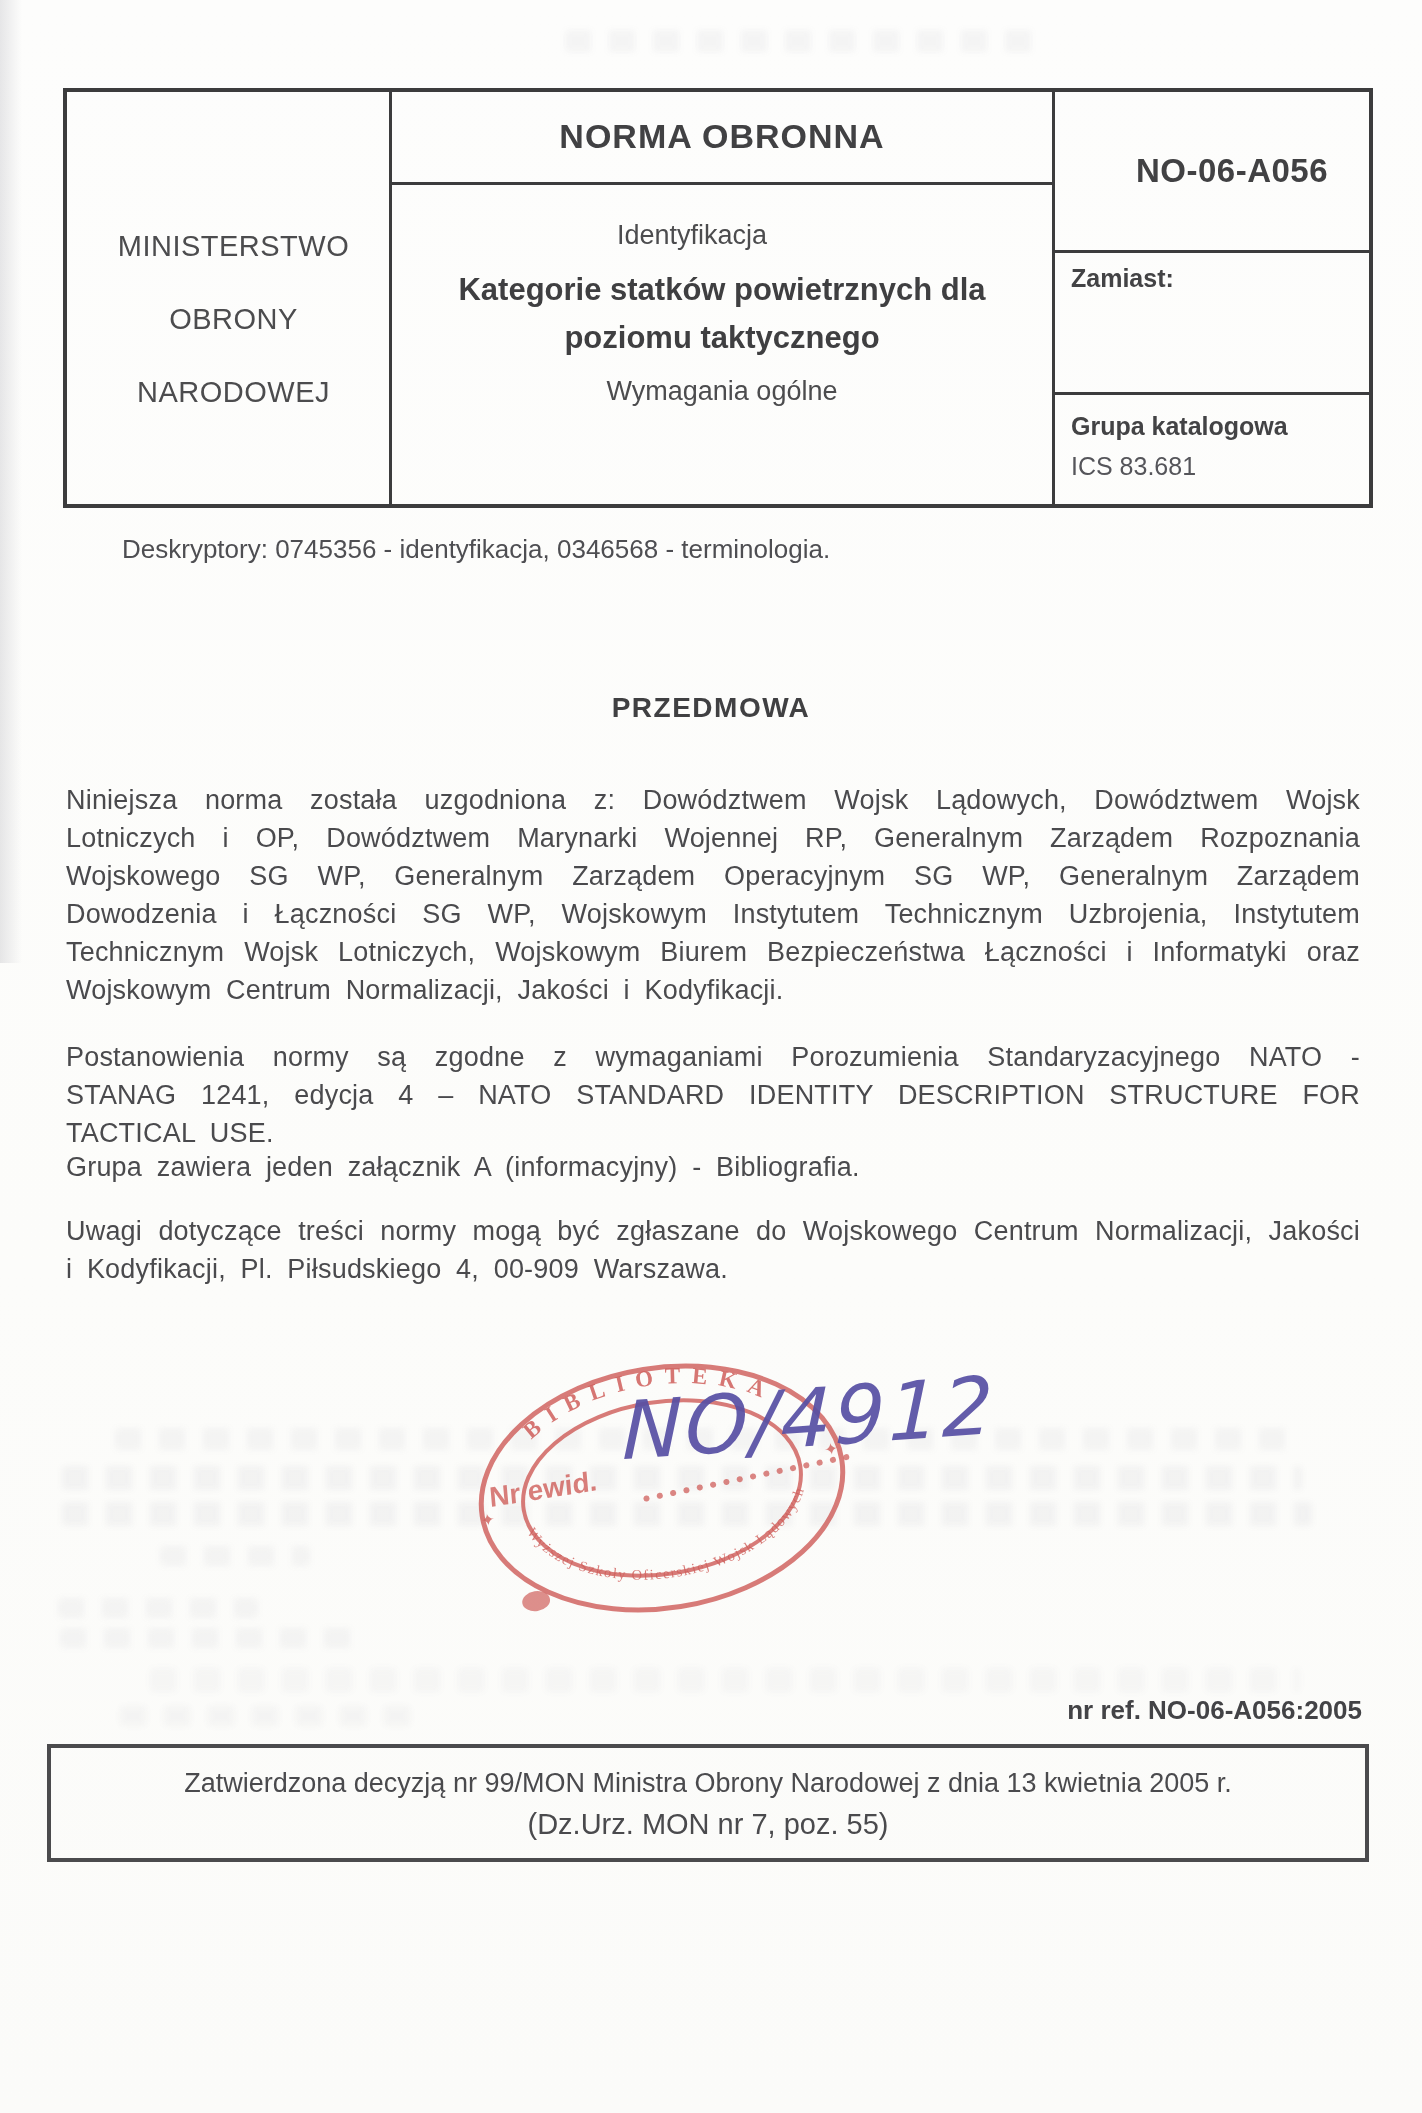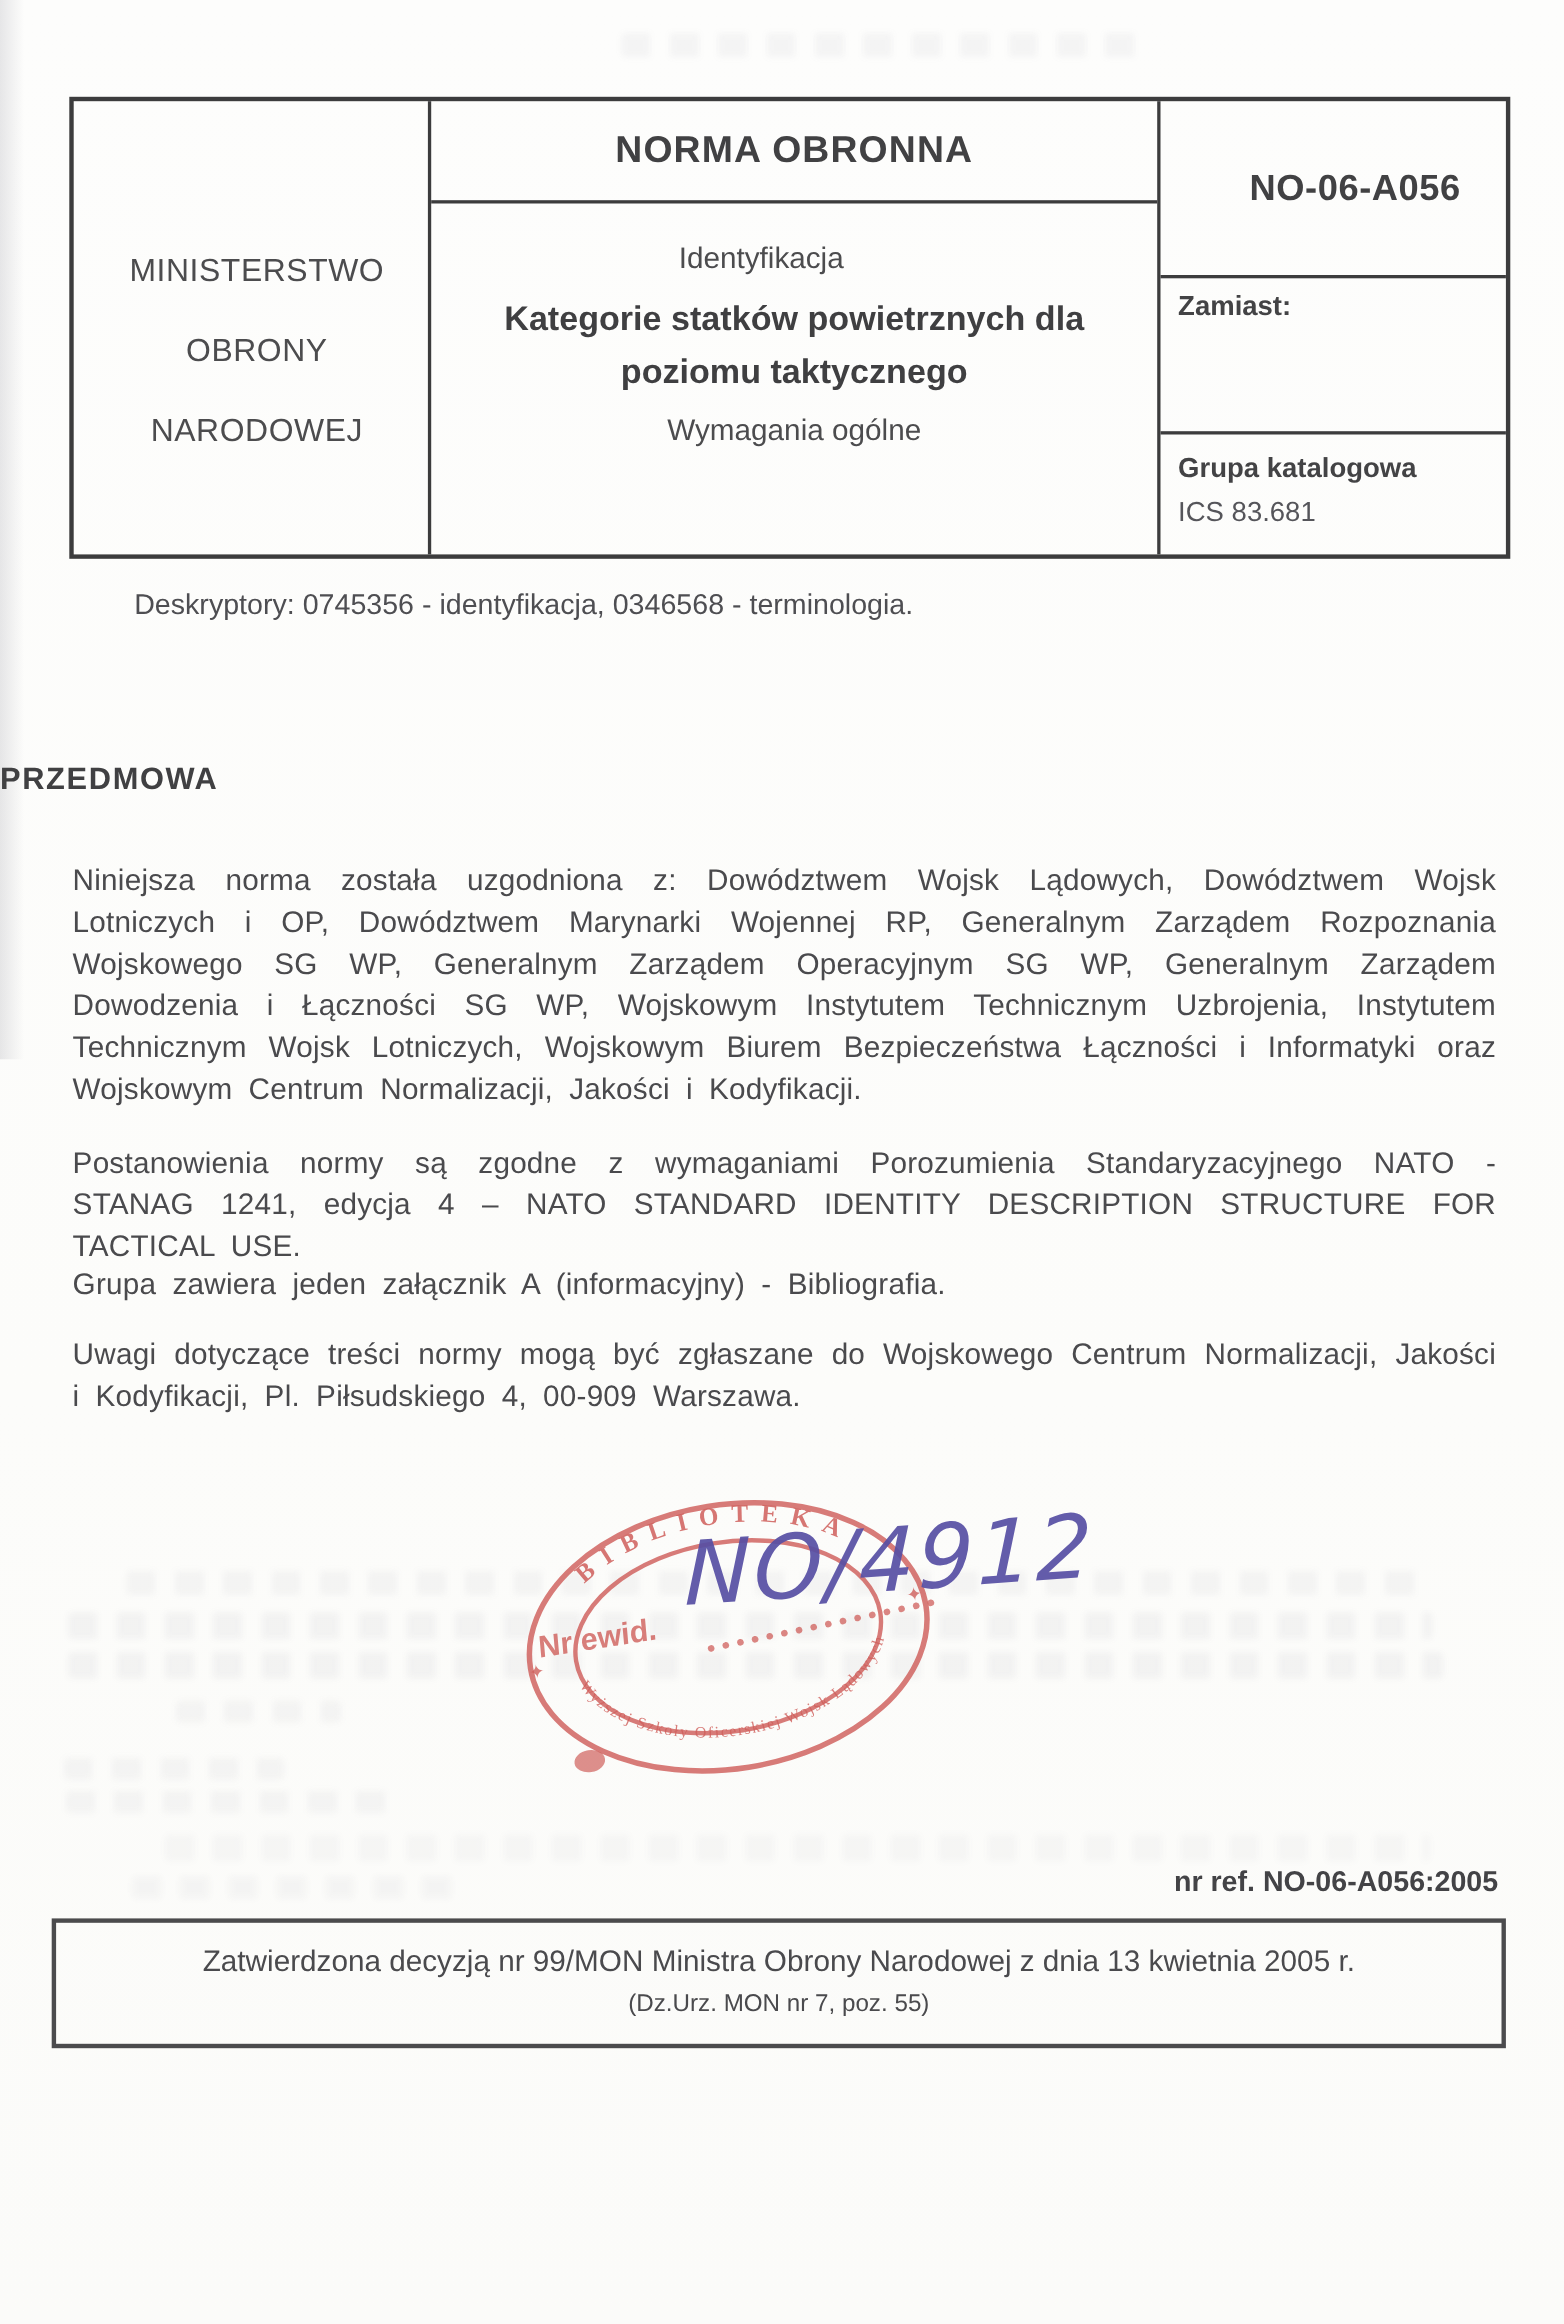--- a/index.html
+++ b/index.html
@@ -58,21 +58,21 @@
   .wymag   { left:325px; top:284px; width:660px; text-align:center; font-size:27px; color:#4c4c4e; }
   .no-num  { left:988px; top:0; width:354px; height:158px; display:flex; align-items:center; justify-content:center;
              font-size:33px; font-weight:bold; color:#414143; letter-spacing:.5px; }
   .zamiast { left:1004px; top:172px; width:296px; font-size:25px; font-weight:bold; color:#434345; }
   .grupa   { left:1004px; top:320px; width:296px; font-size:25px; font-weight:bold; color:#434345; }
   .ics     { left:1004px; top:360px; width:296px; font-size:25px; color:#55555a; }
 
   .deskryptory { position:absolute; left:122px; top:534px; font-size:26px; color:#4e4e52; }
 
   .przedmowa {
-    position:absolute; left:0; top:692px; width:1422px; 
+    position:absolute; left:0; top:692px; width:1422px; text-align:center;
     font-size:28px; font-weight:bold; color:#404042; letter-spacing:1.5px;
   }
   .para {
     position:absolute; left:66px; width:1294px;
     font-size:27px; line-height:38px; color:#4a4a4d;
     text-align:justify; word-spacing:7px; letter-spacing:.2px;
   }
   .p1 { top:781px; }
   .p2 { top:1038px; }
   .p3 { top:1148px; }
@@ -92,21 +92,21 @@
 
   .nr-ref {
     position:absolute; left:0; top:1695px; width:1362px; text-align:right;
     font-size:26px; font-weight:bold; color:#434346;
   }
   .approval {
     position:absolute; left:47px; top:1744px; width:1322px; height:118px;
     border:4px solid #4b4b4d; text-align:center; padding-top:20px;
   }
   .approval .l1 { font-size:27px; color:#4a4a4d; }
-  .approval .l2 { font-size:22px; color:#4a4a4d; margin-top:9px; }
+  .approval .l2 { font-size:29px; color:#4a4a4d; margin-top:9px; }
 </style>
 </head>
 <body>
 
 <div class="page">
 
   <div class="shade-left"></div>
   <div class="ghost g-top"></div>
   <div class="ghost g-b1"></div>
   <div class="ghost g-b2"></div>

